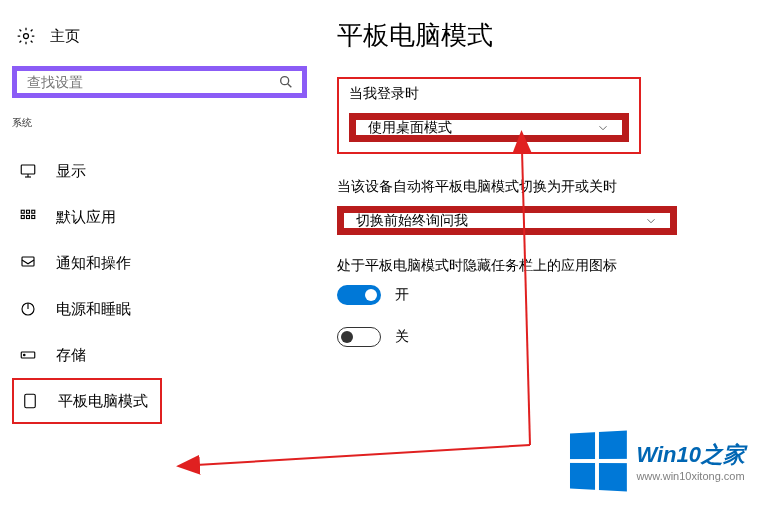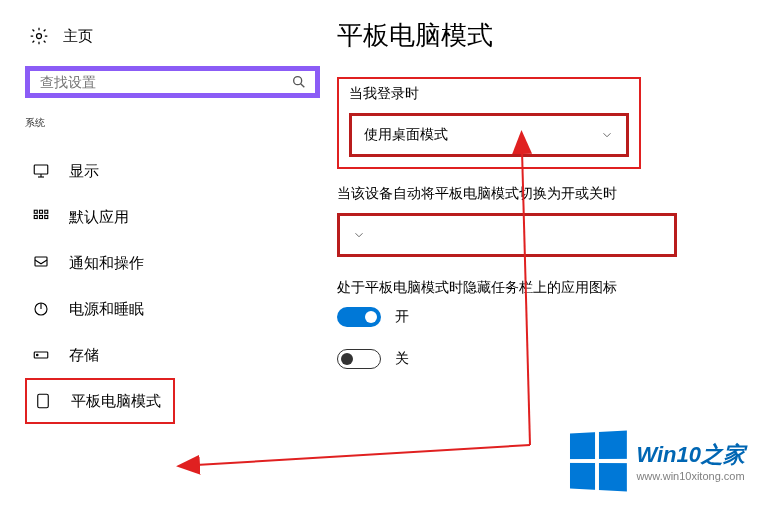--- a/index.html
+++ b/index.html
@@ -9,21 +9,21 @@
     font-size: 14px;
     color: #000;
     background: #fff;
     width: 765px;
     height: 508px;
     position: relative;
     overflow: hidden;
   }
   .sidebar {
     position: absolute;
-    left: 25px;
+    left: 12px;
     top: 20px;
     width: 295px;
   }
   .home-row {
     display: flex;
     align-items: center;
     gap: 14px;
     padding: 6px 4px 10px 4px;
   }
   .home-row span.label { font-size: 15px; }
@@ -76,34 +76,34 @@
     margin: 0 0 24px 0;
   }
   .group-label {
     font-size: 14px;
     margin: 0 0 10px 0;
   }
   .select {
     display: flex;
     align-items: center;
     justify-content: space-between;
-    border: 3px solid #b91c1c;
-    height: 44px;
+    border: 7px solid #b91c1c;
+    height: 29px;
     padding: 0 12px;
     font-size: 14px;
     cursor: pointer;
     background: #fff;
   }
   .select.wide { width: 340px; }
   .select.narrow { width: 280px; }
   .highlight-box {
     border: 2px solid #e02020;
     padding: 6px 10px 10px 10px;
     width: 304px;
-    margin-bottom: 16px;
+    margin-bottom: 24px;
   }
   .spacer { height: 22px; }
   .toggle-row {
     display: flex;
     align-items: center;
     gap: 14px;
     margin-top: 8px;
     margin-bottom: 22px;
   }
   .toggle {
@@ -252,20 +252,21 @@
       <span>
         <svg width="14" height="14" viewBox="0 0 24 24" fill="none" stroke="#555" stroke-width="1.5">
             <polyline points="6 9 12 15 18 9"></polyline>
           </svg>
       </span>
     </div>
   </div>
 
   <div class="group-label">当该设备自动将平板电脑模式切换为开或关时</div>
   <div class="select wide">
+    <span>切换前始终询问我</span>
     <span>
       <svg width="14" height="14" viewBox="0 0 24 24" fill="none" stroke="#555" stroke-width="1.5">
           <polyline points="6 9 12 15 18 9"></polyline>
         </svg>
     </span>
   </div>
 
   <div class="spacer"></div>
 
   <div class="group-label">处于平板电脑模式时隐藏任务栏上的应用图标</div>

